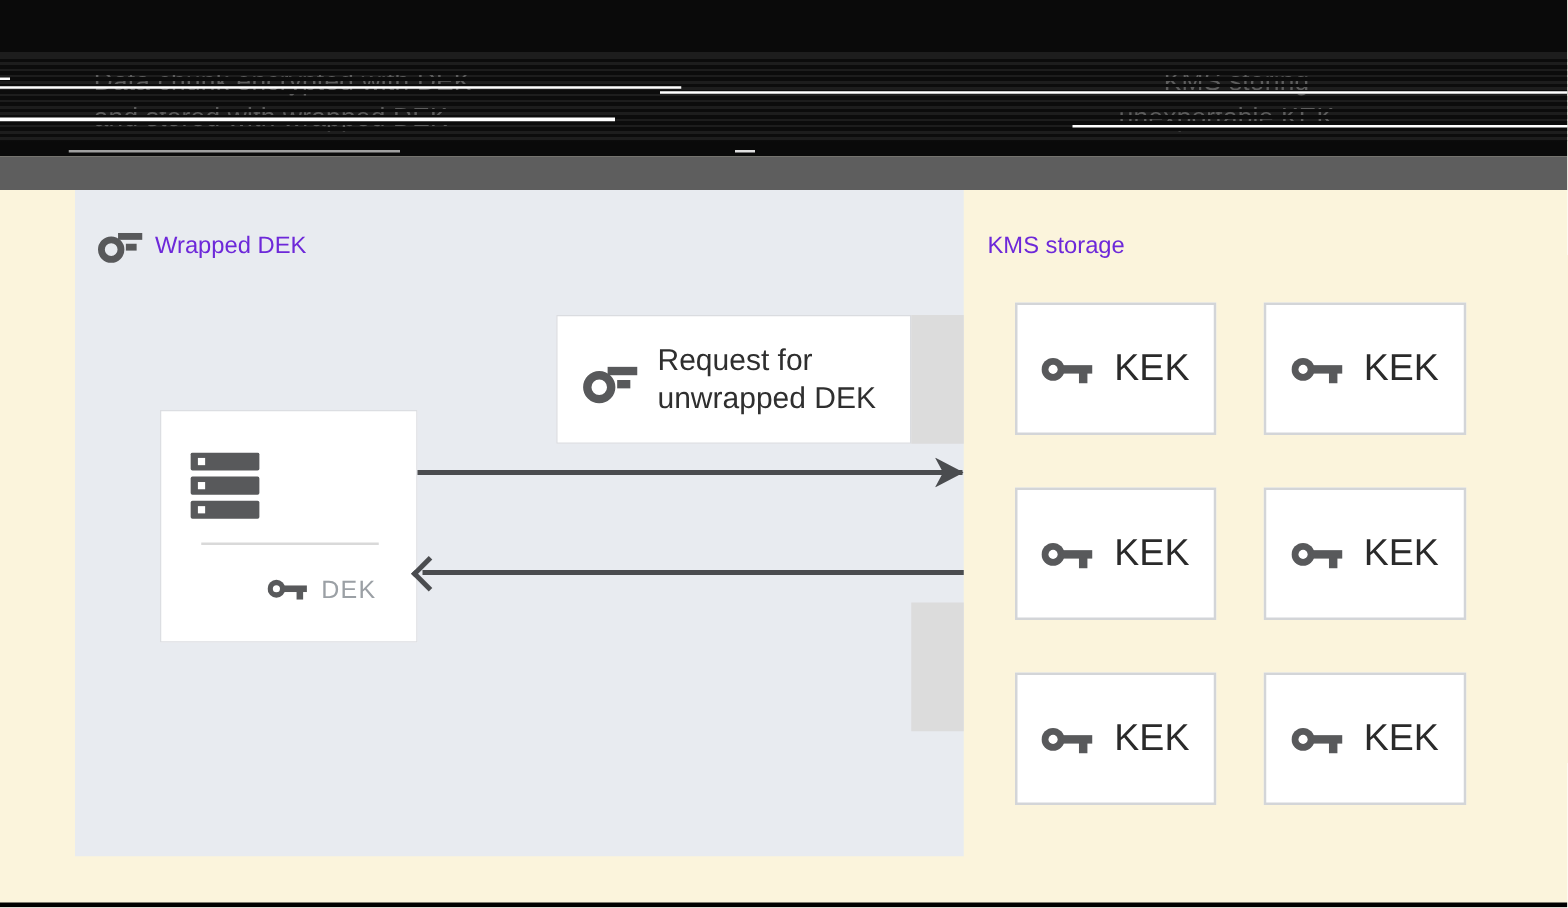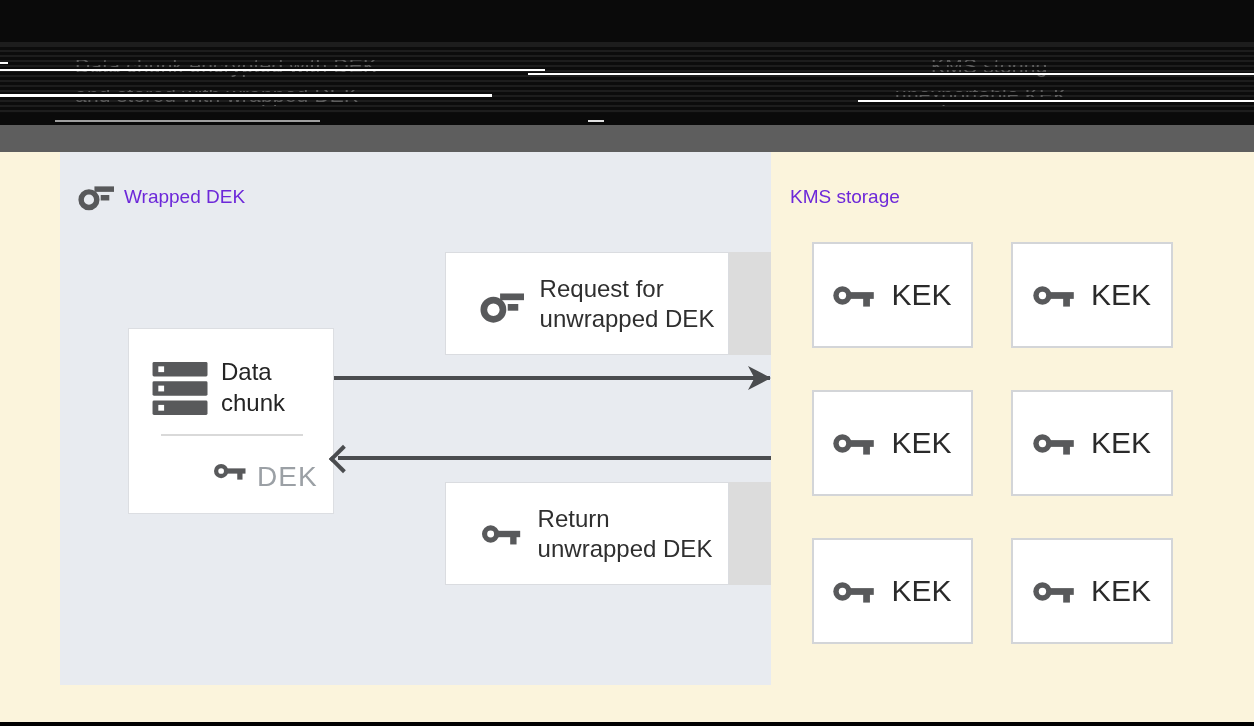--- a/index.html
+++ b/index.html
@@ -35,31 +35,31 @@
   
   .blue-panel{left:60px;top:152px;width:711px;height:533px;background:#e8ebf0;}
   .panel-label{font-size:19px;color:#6d28d9;}
   .kms-label{color:#6d28d9;}
 
   
   .white-box{
     background:#ffffff;border:1.5px solid #dadce0;box-sizing:border-box;
     display:flex;align-items:center;
   }
-  .msg-box{left:445px;top:252px;width:284px;height:103px;padding-left:20px;gap:16px;justify-content:center;}
+  .msg-box{left:445px;top:252px;width:284px;height:103px;padding-left:20px;gap:16px;}
   .msg-text{font-size:24px;line-height:30px;color:#2f2f2f;}
   .gray-strip{width:42px;height:103px;background:#dcdcdc;}
 
   .data-chunk-box{
     left:128px;top:328px;width:206px;height:186px;
     background:#ffffff;border:1.5px solid #dcdee2;box-sizing:border-box;
   }
   .dc-title{font-size:24px;line-height:31px;color:#242424;}
   .dc-divider{left:32px;top:105px;width:142px;height:1.5px;background:#d9d9d9;}
-  .dek-label{font-size:28px;letter-spacing:1px;color:#9ba0a5;}
+  .dek-label{font-size:20px;letter-spacing:1px;color:#9ba0a5;}
 
   
   .kek-box{
     width:161px;height:106px;background:#ffffff;border:2px solid #d3d5d8;
     box-sizing:border-box;display:flex;align-items:center;justify-content:center;gap:15px;
   }
   .kek-text{font-size:30px;color:#2a2a2a;}
 
   
   .arrow-line{background:#4a4c4f;height:3.5px;}
@@ -114,24 +114,20 @@
     <div class="abs" style="left:23px;top:33px;width:57px;height:54px;">
       <svg width="57" height="54" viewBox="0 0 58 56">
         <rect x="0" y="0" width="57" height="15" rx="1.5" fill="#58595b"></rect>
         <rect x="0" y="20" width="57" height="15" rx="1.5" fill="#58595b"></rect>
         <rect x="0" y="40" width="57" height="15" rx="1.5" fill="#58595b"></rect>
         <rect x="6" y="4.5" width="6" height="6" fill="#ffffff"></rect>
         <rect x="6" y="24.5" width="6" height="6" fill="#ffffff"></rect>
         <rect x="6" y="44.5" width="6" height="6" fill="#ffffff"></rect>
       </svg>
     </div>
-    <div class="abs dc-title" style="left:92px;top:27px;">
-      <div>Data</div>
-      <div>chunk</div>
-    </div>
     <div class="abs dc-divider"></div>
     <div class="abs" style="left:85px;top:131px;width:33px;height:22px;">
       <svg width="33" height="22" viewBox="0 0 44 28">
         <circle cx="9.5" cy="14" r="9.5" fill="#58595b"></circle>
         <circle cx="9.5" cy="14" r="3.8" fill="#ffffff"></circle>
         <rect x="16" y="10.5" width="26" height="7" fill="#58595b"></rect>
         <rect x="31" y="16.5" width="7" height="9" fill="#58595b"></rect>
       </svg>
     </div>
     <div class="abs dek-label" style="left:128px;top:132px;">DEK</div>
@@ -150,34 +146,20 @@
         <rect x="29" y="20" width="11" height="7" fill="#58595b"></rect>
       </svg>
     </div>
     <div class="msg-text">
       <div>Request for</div>
       <div>unwrapped DEK</div>
     </div>
   </div>
   <div class="abs gray-strip" style="left:729px;top:252px;"></div>
 
-  <div class="abs white-box msg-box" style="top:482px;">
-    <div style="flex:0 0 auto;display:flex;">
-      <svg width="40" height="26" viewBox="0 0 44 28">
-        <circle cx="9.5" cy="14" r="9.5" fill="#58595b"></circle>
-        <circle cx="9.5" cy="14" r="3.8" fill="#ffffff"></circle>
-        <rect x="16" y="10.5" width="26" height="7" fill="#58595b"></rect>
-        <rect x="31" y="16.5" width="7" height="9" fill="#58595b"></rect>
-      </svg>
-    </div>
-    <div class="msg-text">
-      <div>Return</div>
-      <div>unwrapped DEK</div>
-    </div>
-  </div>
   <div class="abs gray-strip" style="left:729px;top:482px;"></div>
 
   <div class="abs panel-label kms-label" style="left:790px;top:186px;">KMS storage</div>
 
   <div class="abs kek-box" style="left:812px;top:242px;">
     <svg width="43" height="27" viewBox="0 0 44 28">
         <circle cx="9.5" cy="14" r="9.5" fill="#58595b"></circle>
         <circle cx="9.5" cy="14" r="3.8" fill="#ffffff"></circle>
         <rect x="16" y="10.5" width="26" height="7" fill="#58595b"></rect>
         <rect x="31" y="16.5" width="7" height="9" fill="#58595b"></rect>

